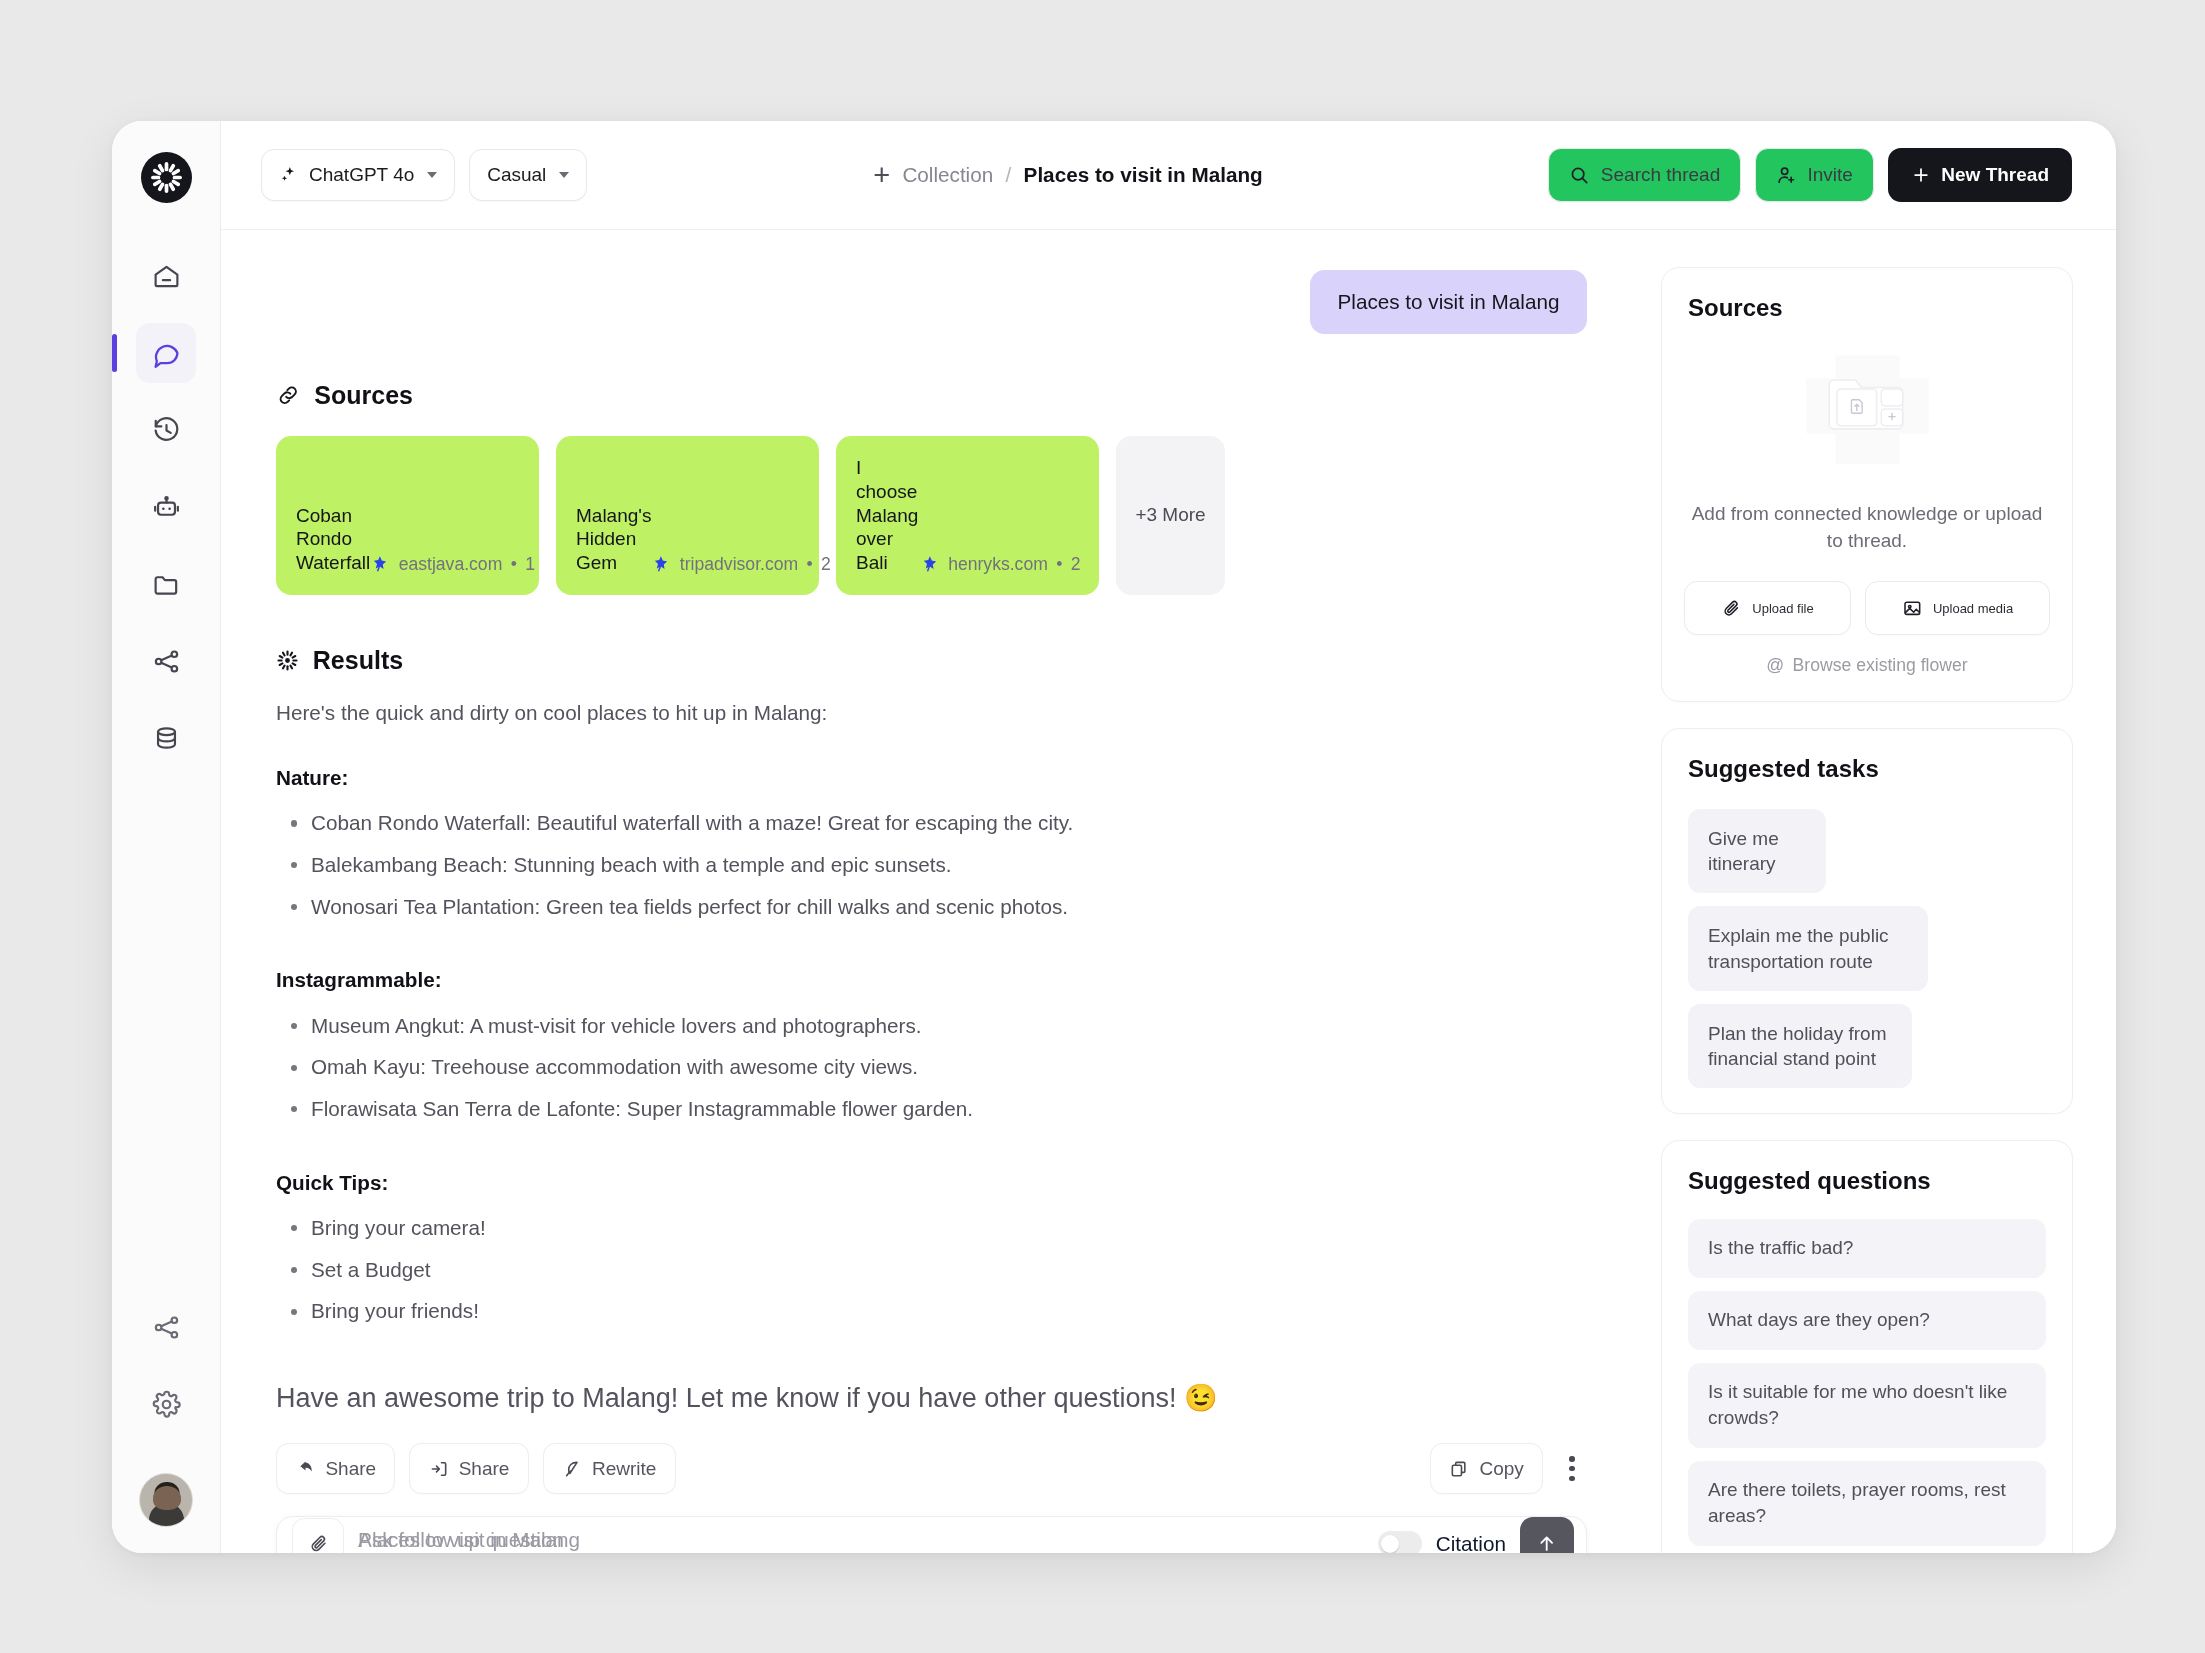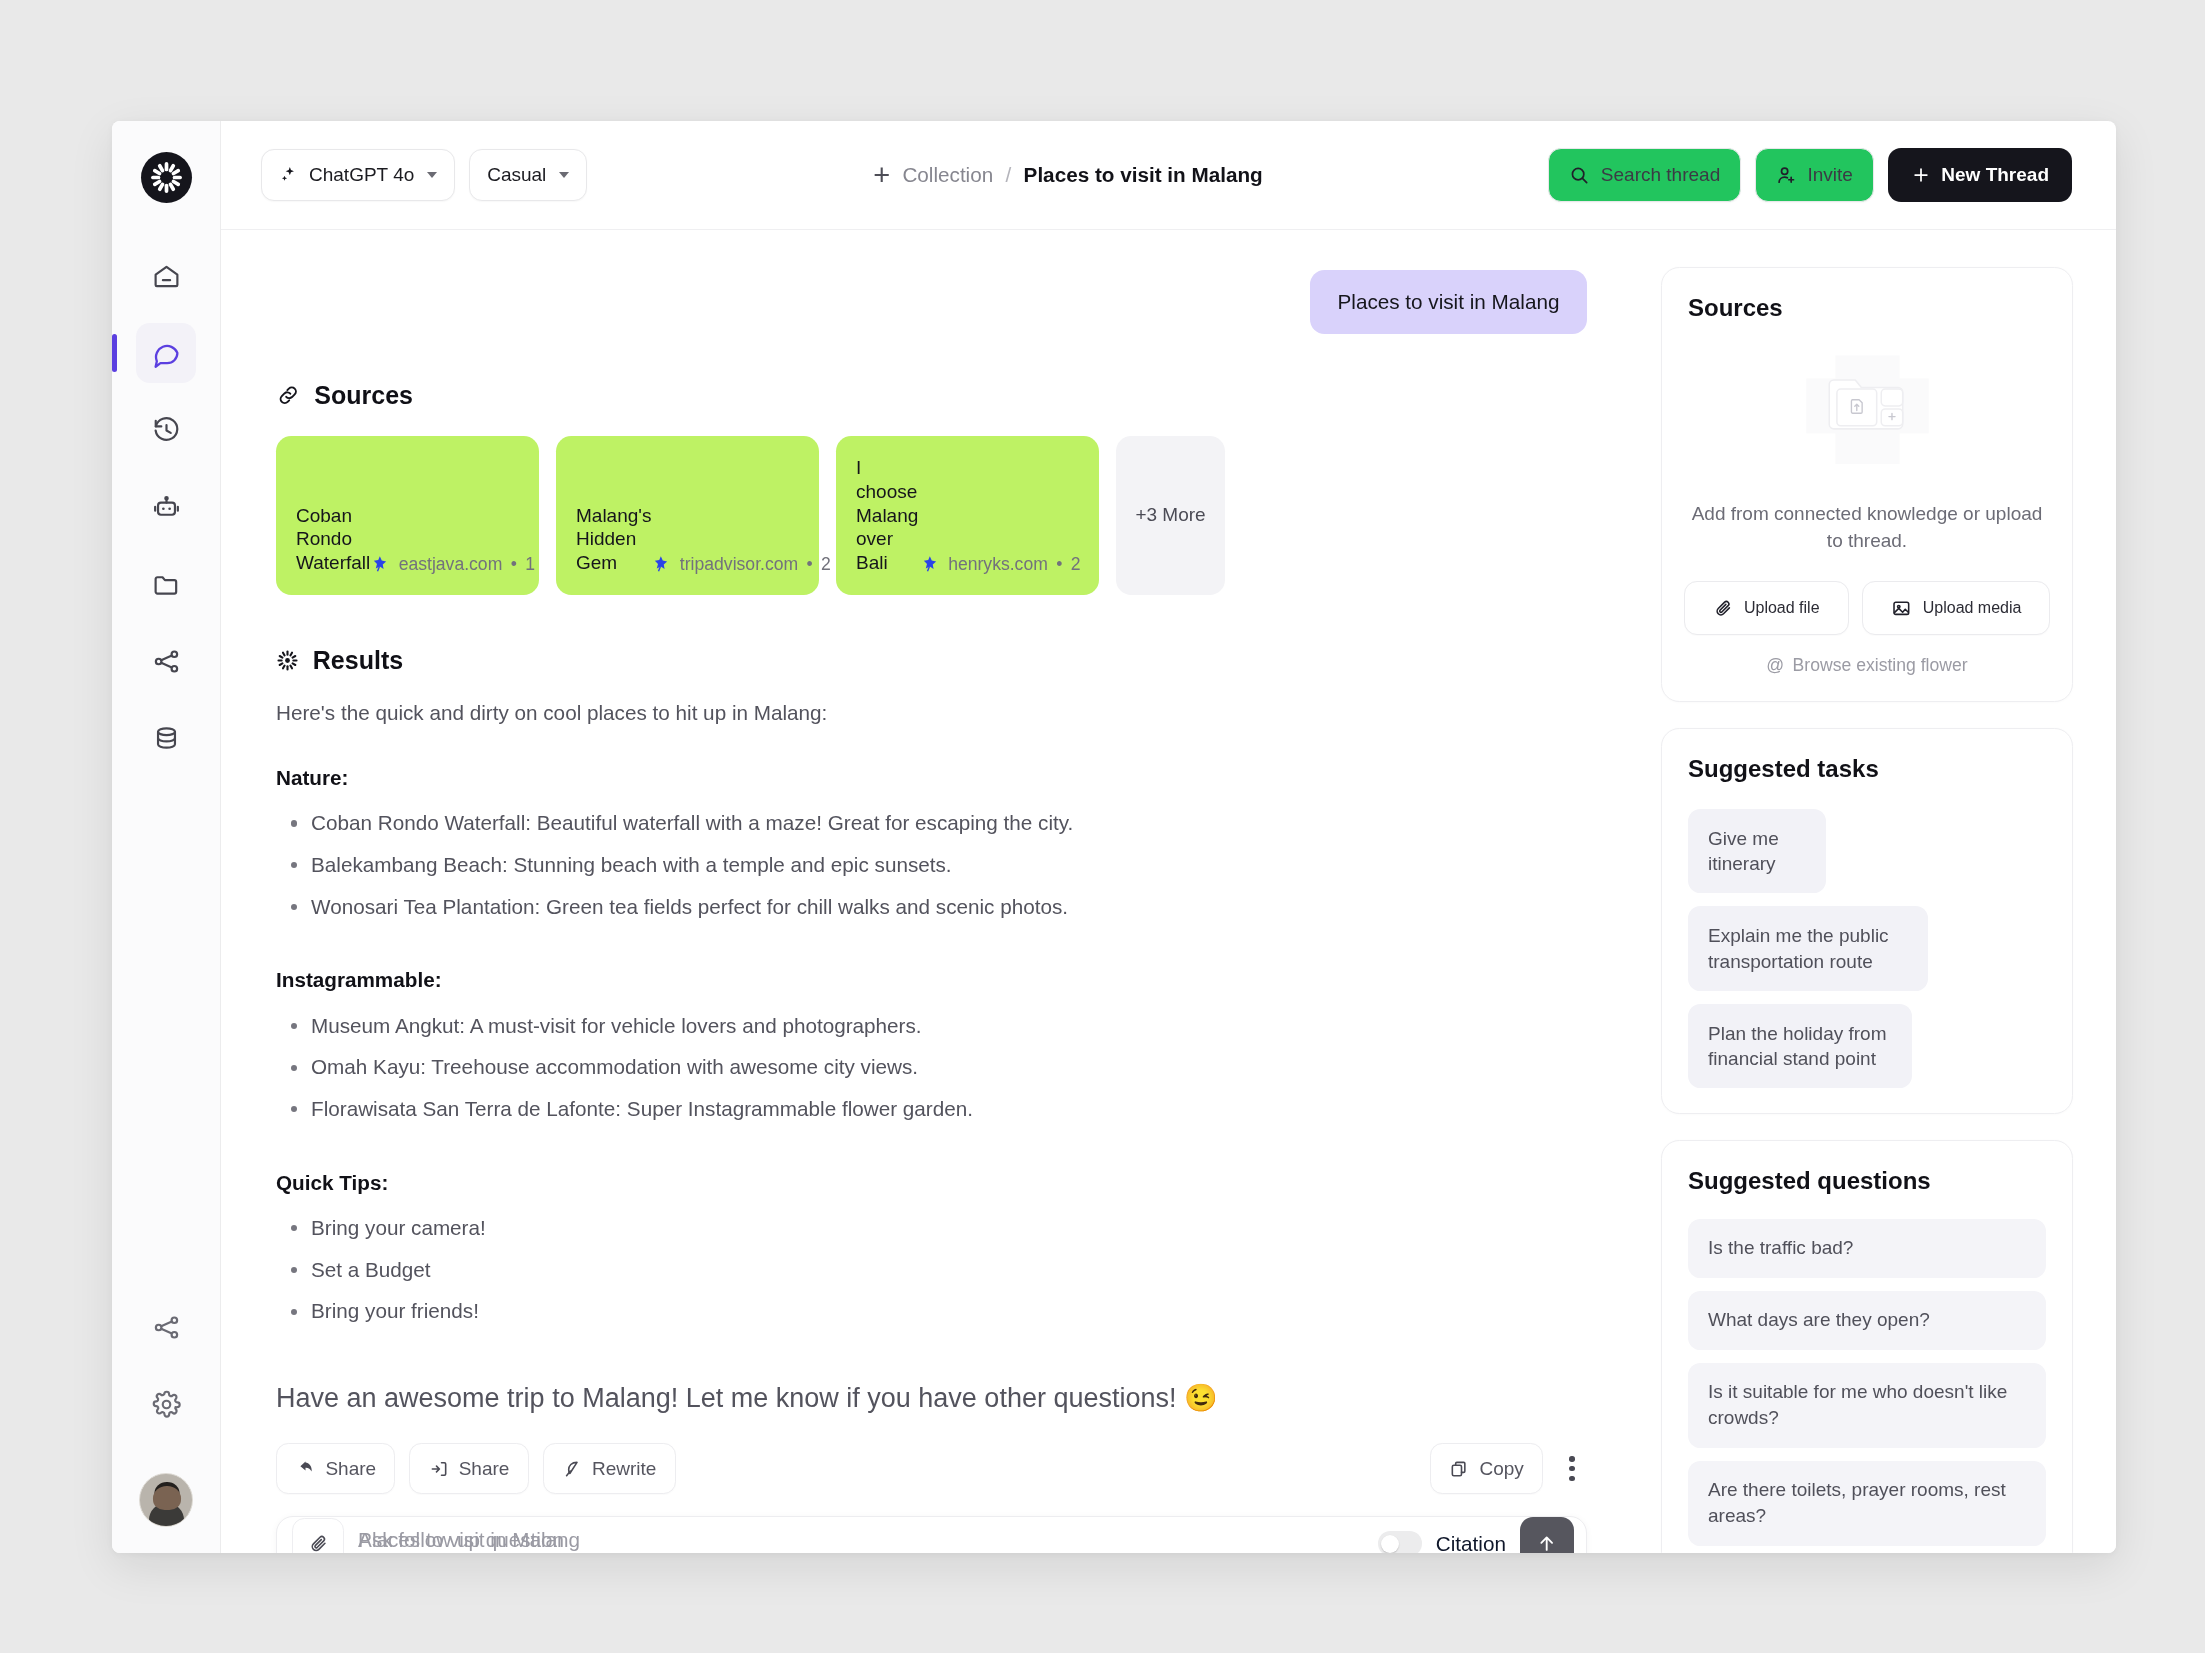--- a/index.html
+++ b/index.html
@@ -7,21 +7,21 @@
     width: 2205px; height: 1654px;
     background: #e9e9e9;
     font-family: "Liberation Sans", sans-serif;
     overflow: hidden;
   }
   .app-window {
     position: absolute;
     left: 112px; top: 121px;
     width: 2004px; height: 1432px;
     background: #ffffff;
-    border-radius: 8px;
+    border-radius: 30px;
     box-shadow: 0 13.8px 46px rgba(0,0,0,0.09), 0 1.5px 7.7px rgba(0,0,0,0.04);
     display: flex;
     overflow: hidden;
   }
 
   
   .rail {
     width: 109px; flex: 0 0 109px;
     background: #fbfbfc;
     border-right: 0.8px solid #ececed;
@@ -198,22 +198,22 @@
     border: 0.8px solid #eeeef1; border-radius: 18.4px; background: #fff;
     padding: 26px 26px 24.5px; margin-bottom: 26px;
     box-shadow: 0 0.8px 2.3px rgba(0,0,0,0.02);
   }
   .card-title { font-size: 24px; font-weight: 700; color: #111117; }
   .empty-art { height: 161px; display: flex; align-items: center; justify-content: center; margin: 7.7px 0 10.7px;}
   .empty-text { text-align: center; font-size: 19px; color: #6c6c76; line-height: 1.42; margin-bottom: 26px; }
   .upload-row { display: flex; gap: 13.8px; justify-content: center; margin-bottom: 20px; }
   .up-btn {
     height: 54px; border: 0.8px solid #ebebee; border-radius: 13px; background: #fff;
-    display: flex; align-items: center; gap: 10.7px; padding: 0 28px;
-    font-size: 16px; color: #2c2c35; cursor: pointer; white-space: nowrap;
+    display: flex; align-items: center; gap: 10.7px; padding: 0 36px;
+    font-size: 13px; color: #2c2c35; cursor: pointer; white-space: nowrap;
     box-shadow: 0 0.8px 1.5px rgba(0,0,0,0.02);
   }
   .browse {
     display: flex; align-items: center; justify-content: center; gap: 8.4px;
     font-size: 17.6px; color: #9b9ba4; cursor: pointer;
   }
   .chips { display: flex; flex-wrap: wrap; gap: 13px; margin-top: 26px; }
   .chip {
     background: #f2f2f7; border-radius: 12.3px; padding: 17px 20px;
     font-size: 19px; color: #50505a; line-height: 1.33; cursor: pointer;

